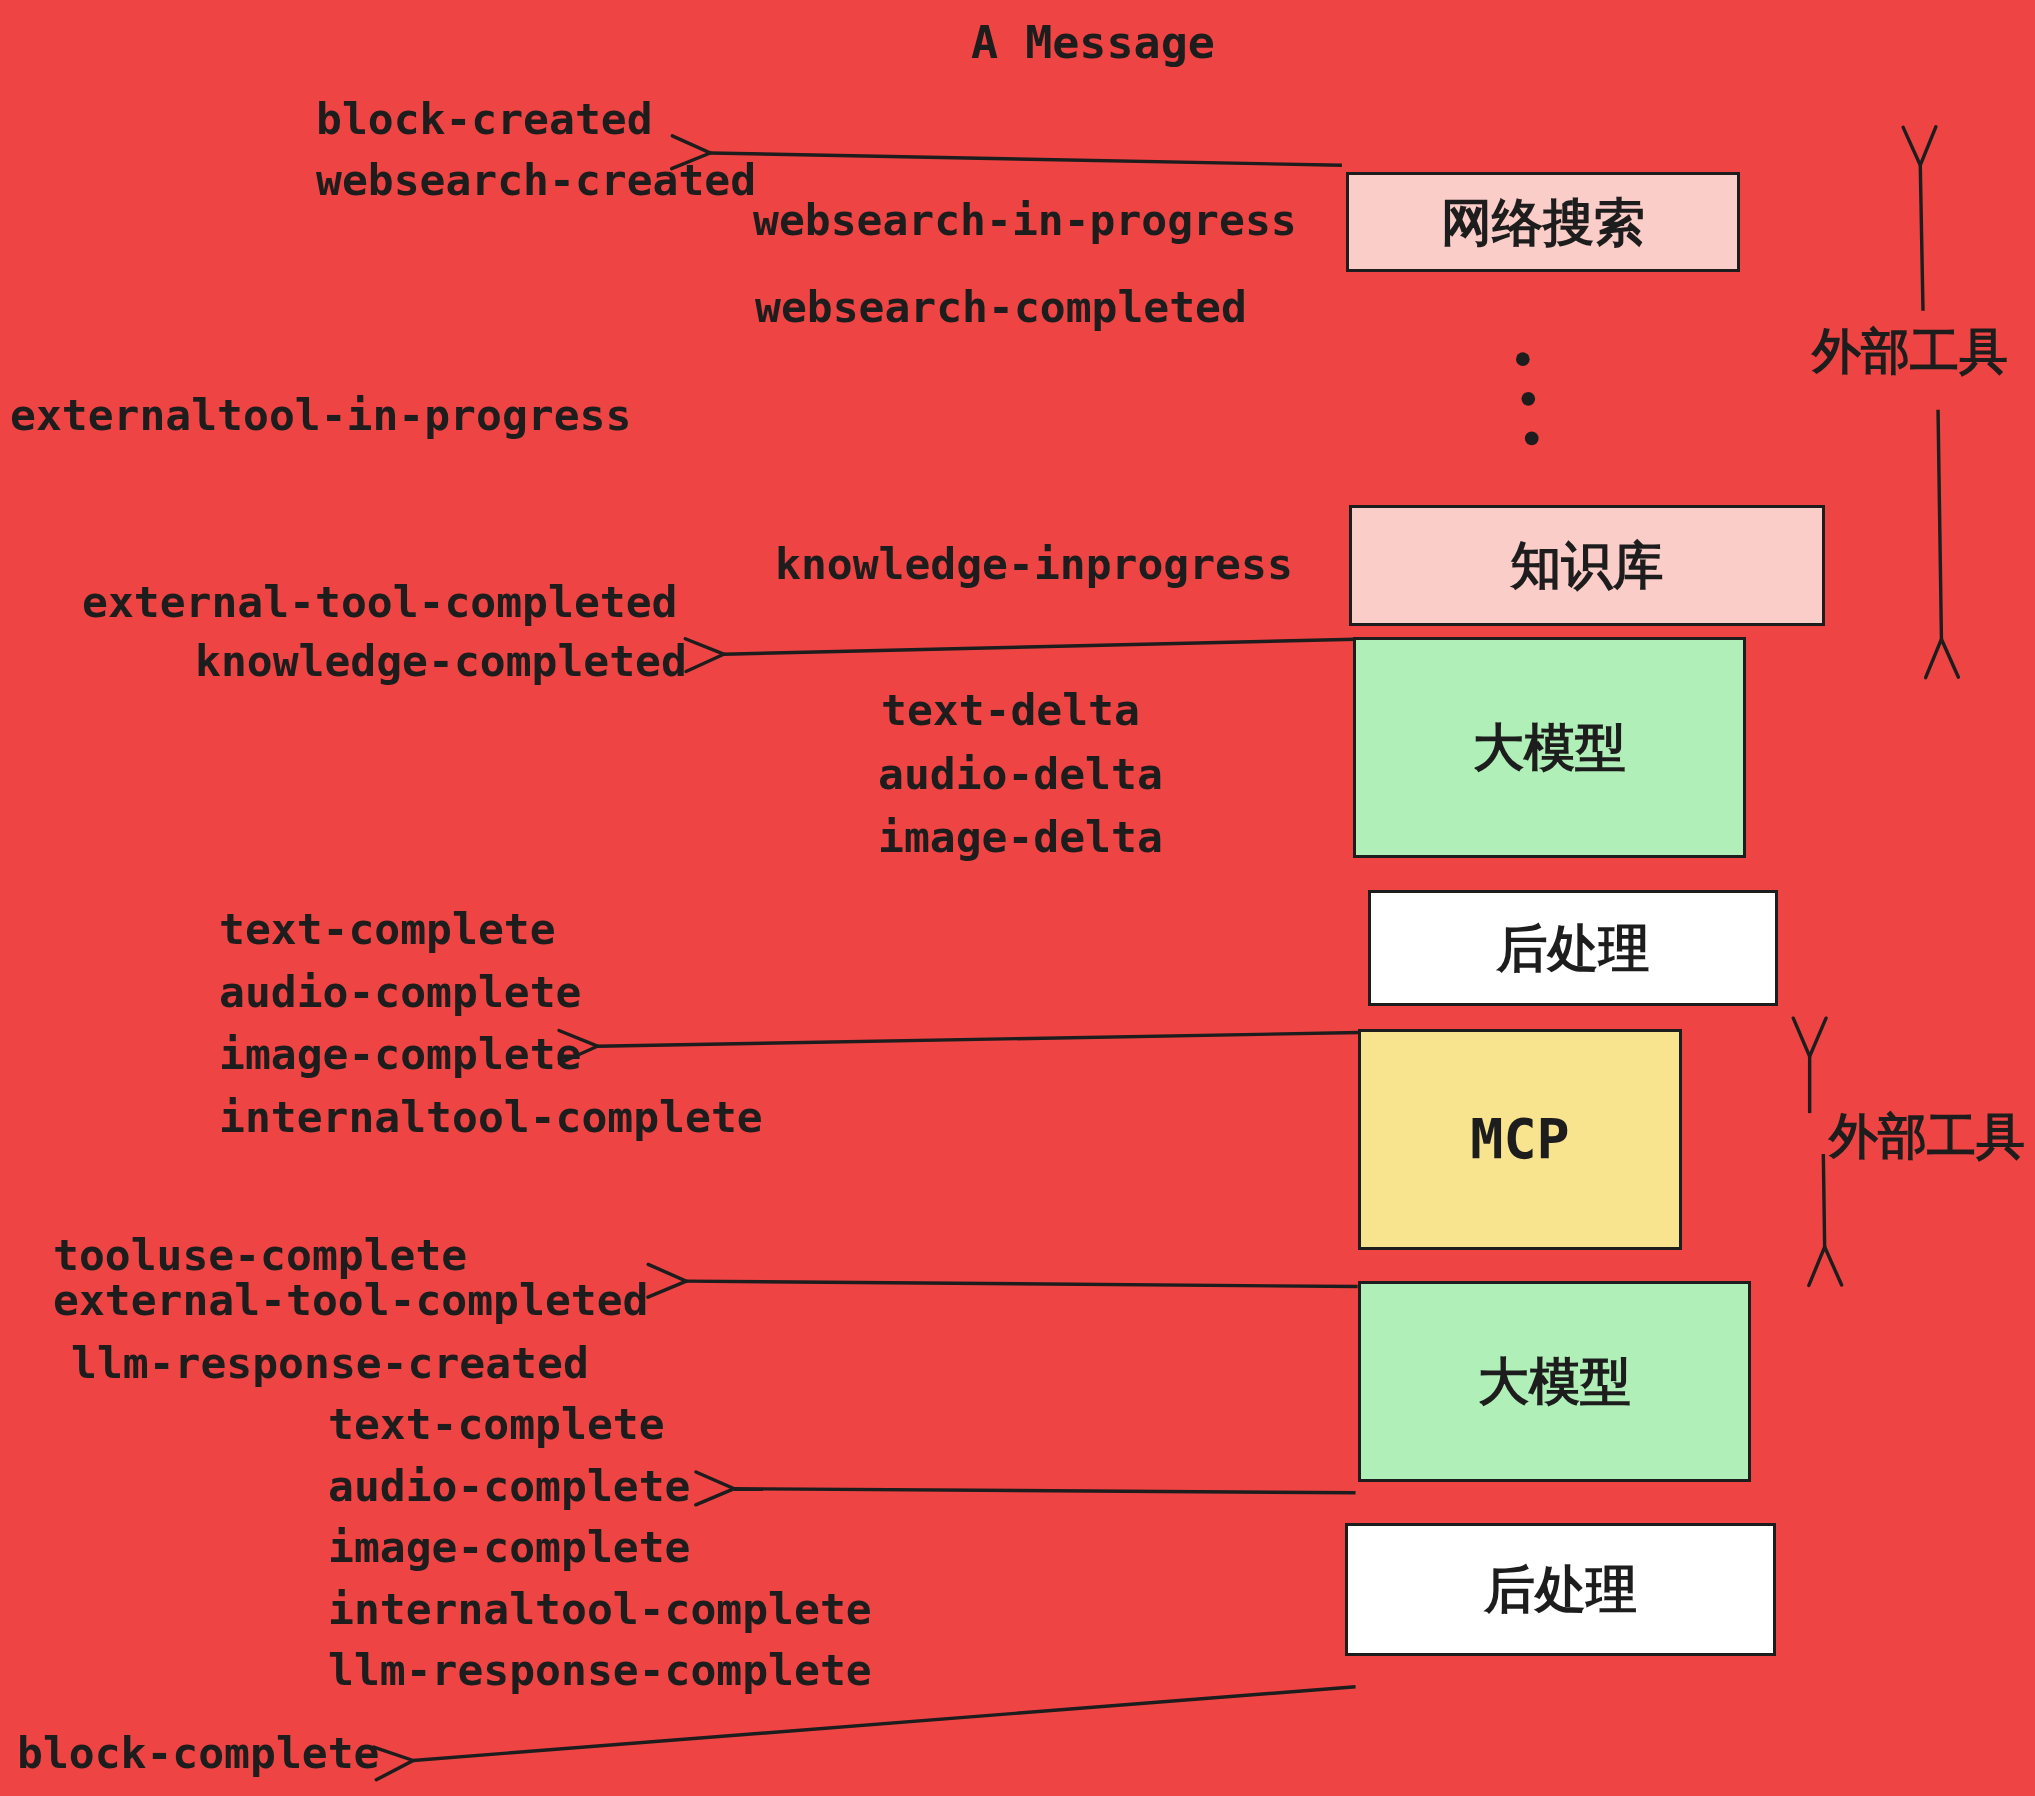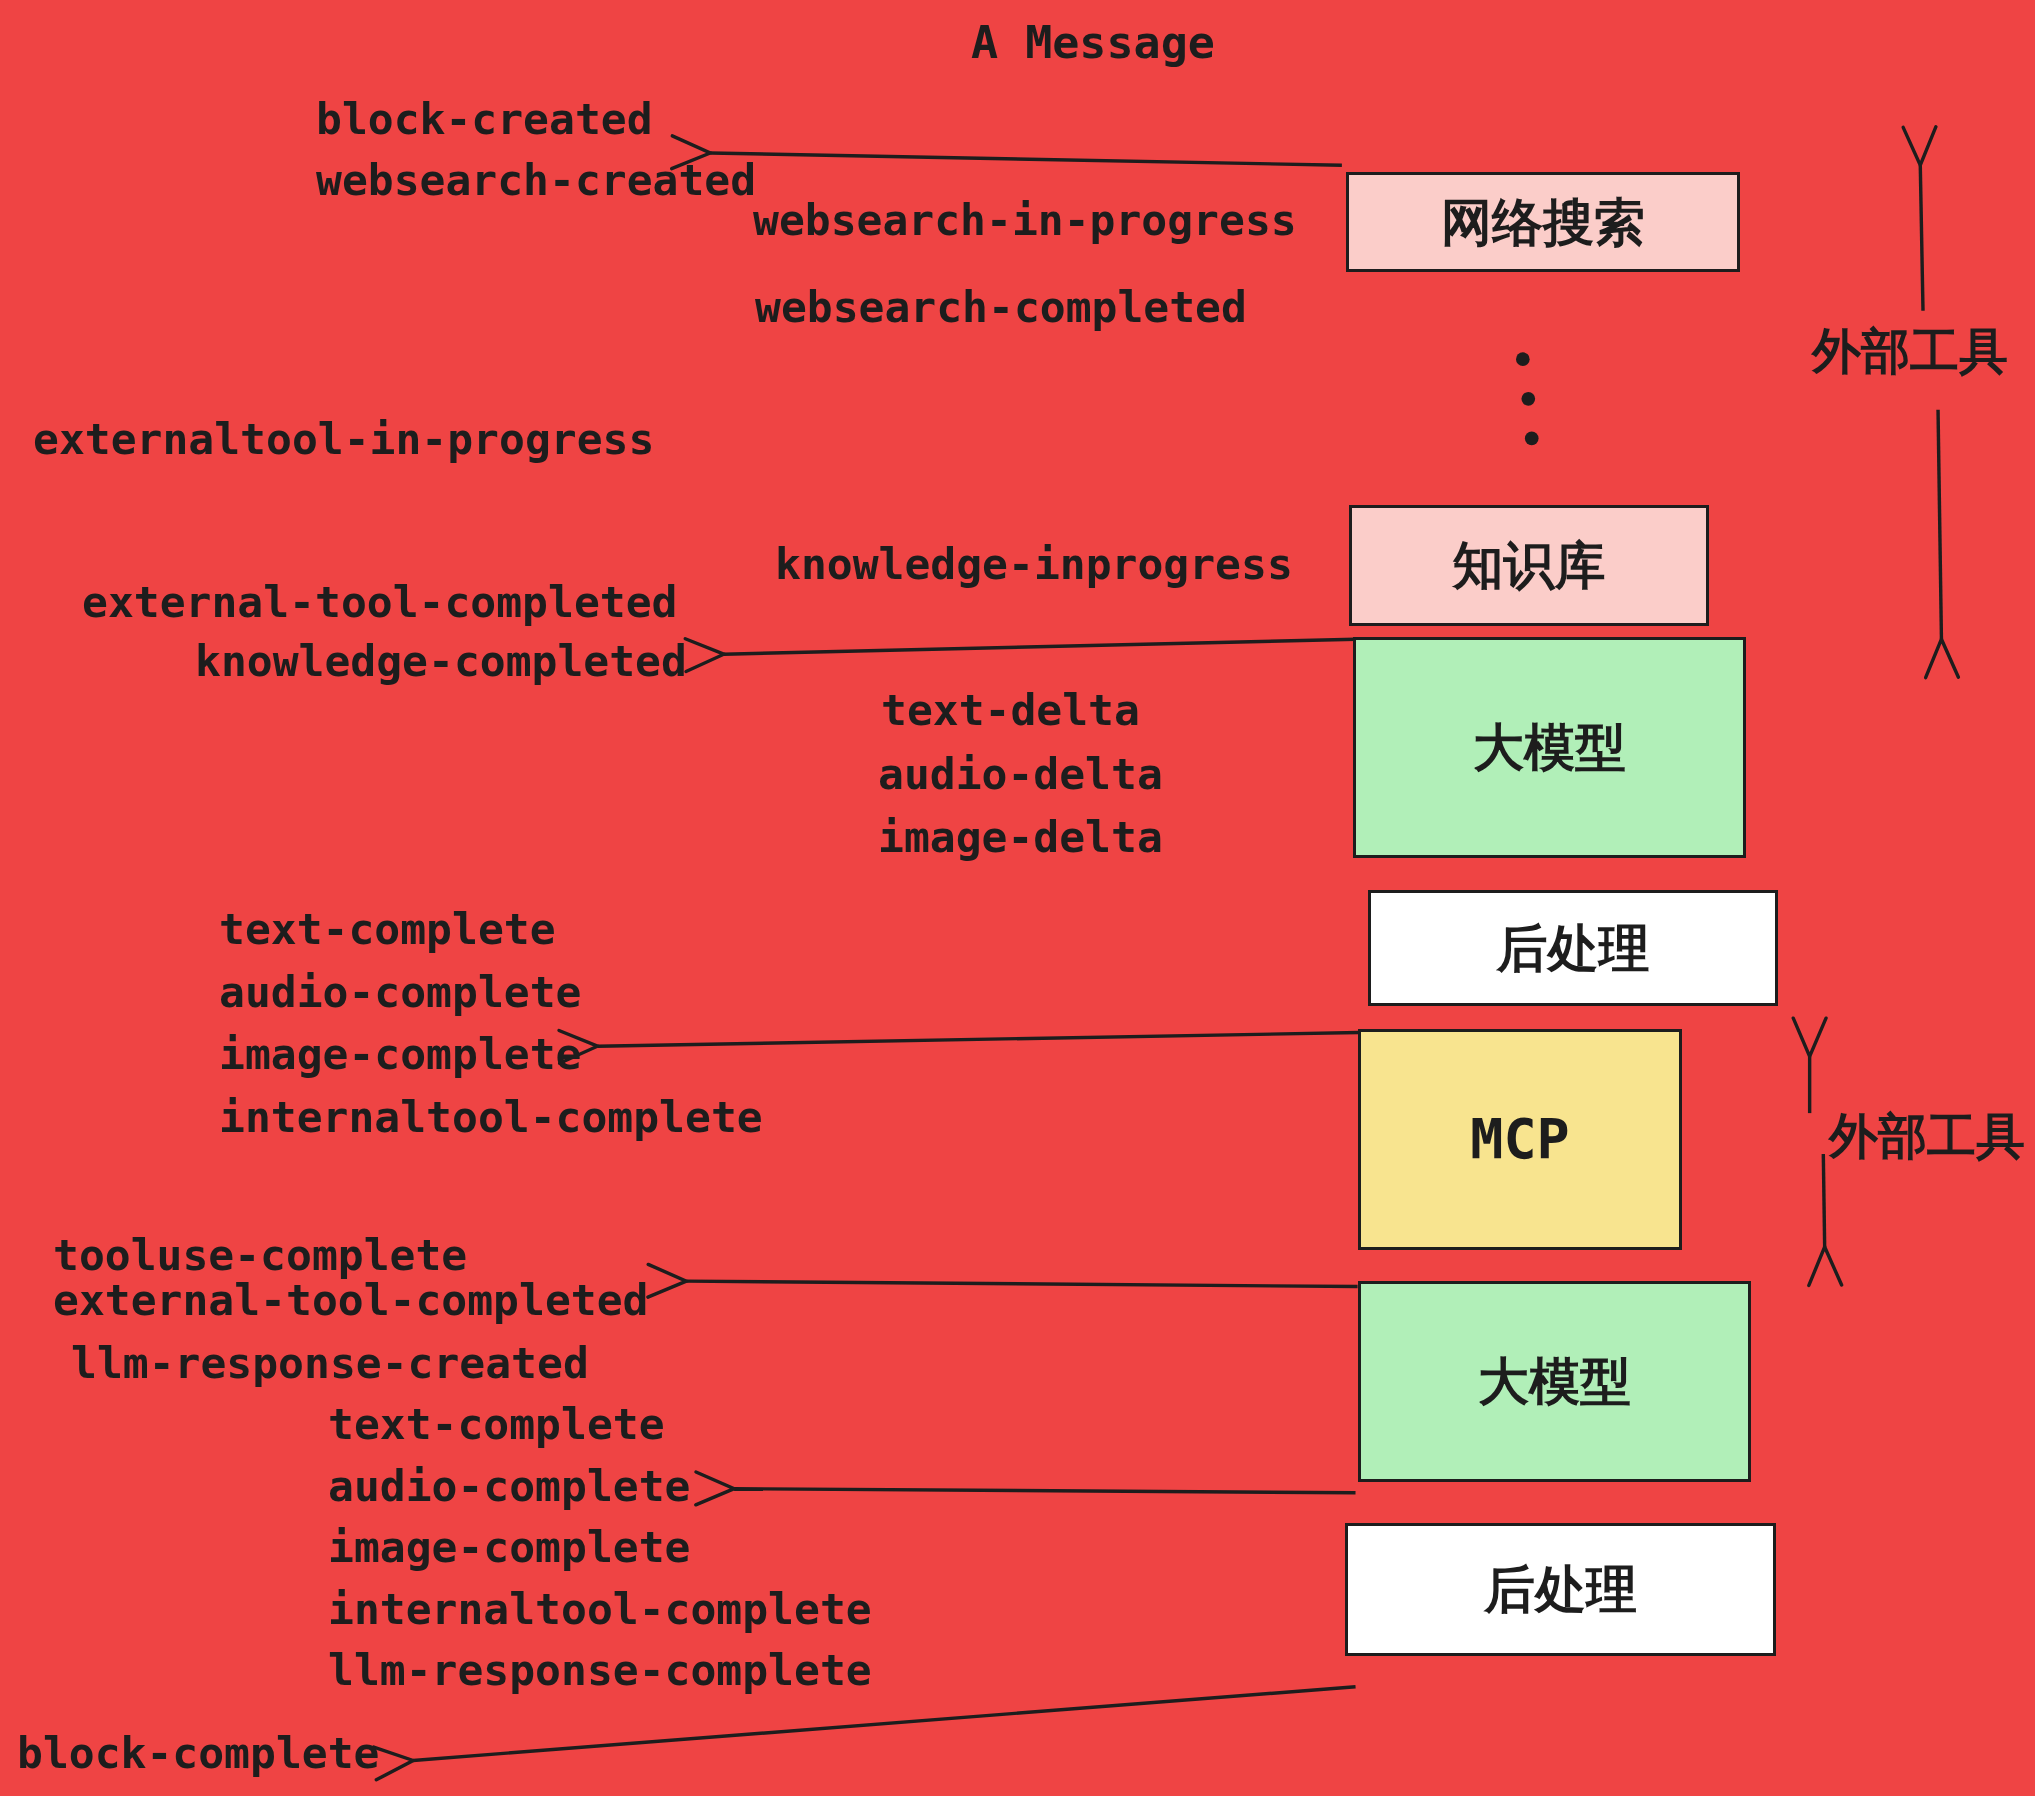--- a/index.html
+++ b/index.html
@@ -77,21 +77,21 @@
       <circle cx="2243" cy="642" r="10"></circle>
     </g>
   </svg>
 
   <div class="title" style="left:971px;top:18px;">A Message</div>
 
   <div class="evt" style="left:316px;top:95px;">block-created</div>
   <div class="evt" style="left:316px;top:156px;">websearch-created</div>
   <div class="evt" style="left:753px;top:196px;">websearch-in-progress</div>
   <div class="evt" style="left:755px;top:283px;">websearch-completed</div>
-  <div class="evt" style="left:33px;top:391px;margin-top:24px;">externaltool-in-progress</div>
+  <div class="evt" style="left:10px;top:391px;">externaltool-in-progress</div>
   <div class="evt" style="left:775px;top:540px;">knowledge-inprogress</div>
   <div class="evt" style="left:82px;top:578px;">external-tool-completed</div>
   <div class="evt" style="left:195px;top:637px;">knowledge-completed</div>
   <div class="evt" style="left:881px;top:686px;">text-delta</div>
   <div class="evt" style="left:878px;top:750px;">audio-delta</div>
   <div class="evt" style="left:878px;top:813px;">image-delta</div>
   <div class="evt" style="left:219px;top:905px;">text-complete</div>
   <div class="evt" style="left:219px;top:968px;">audio-complete</div>
   <div class="evt" style="left:219px;top:1030px;">image-complete</div>
   <div class="evt" style="left:219px;top:1093px;">internaltool-complete</div>
@@ -102,21 +102,21 @@
   <div class="evt" style="left:328px;top:1462px;">audio-complete</div>
   <div class="evt" style="left:328px;top:1523px;">image-complete</div>
   <div class="evt" style="left:328px;top:1585px;">internaltool-complete</div>
   <div class="evt" style="left:328px;top:1646px;">llm-response-complete</div>
   <div class="evt" style="left:17px;top:1729px;">block-complete</div>
 
   <div class="box pink" style="left:1346px;top:172px;width:394px;height:100px;">
     <span>网络搜索</span>
   </div>
 
-  <div class="box pink" style="left:1349px;top:505px;width:360px;height:121px;">
+  <div class="box pink" style="left:1349px;top:505px;width:476px;height:121px;">
     <span>知识库</span>
   </div>
 
   <div class="box green" style="left:1353px;top:637px;width:393px;height:221px;">
     <span>大模型</span>
   </div>
 
   <div class="box white" style="left:1368px;top:890px;width:410px;height:116px;">
     <span>后处理</span>
   </div>

